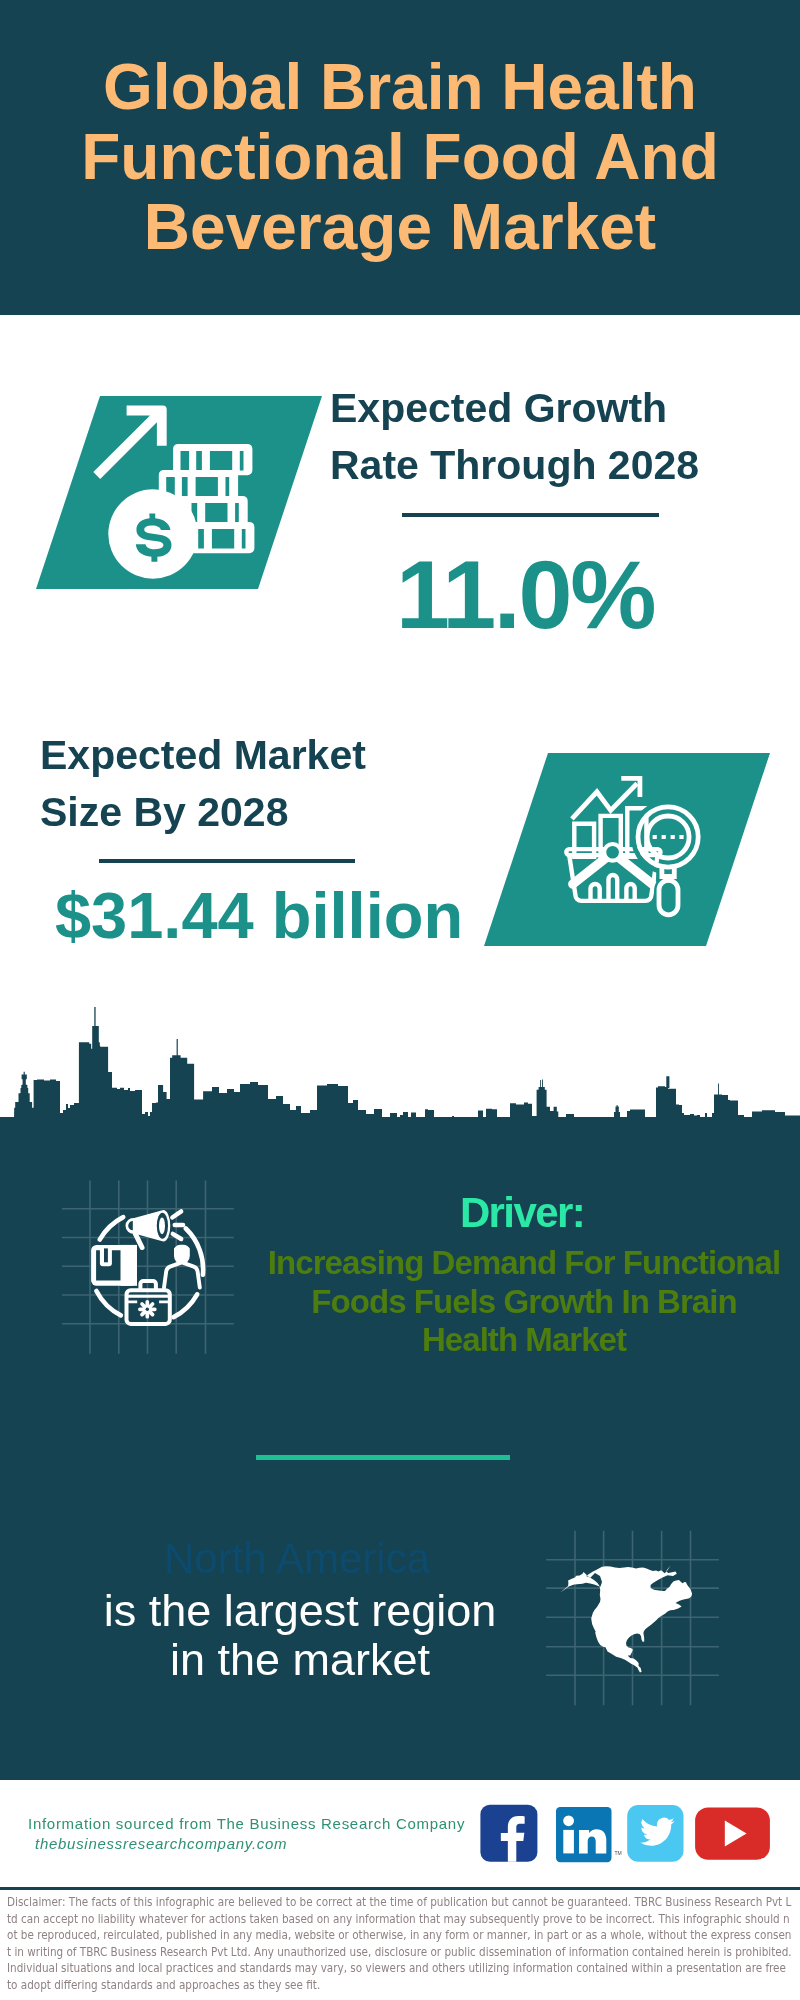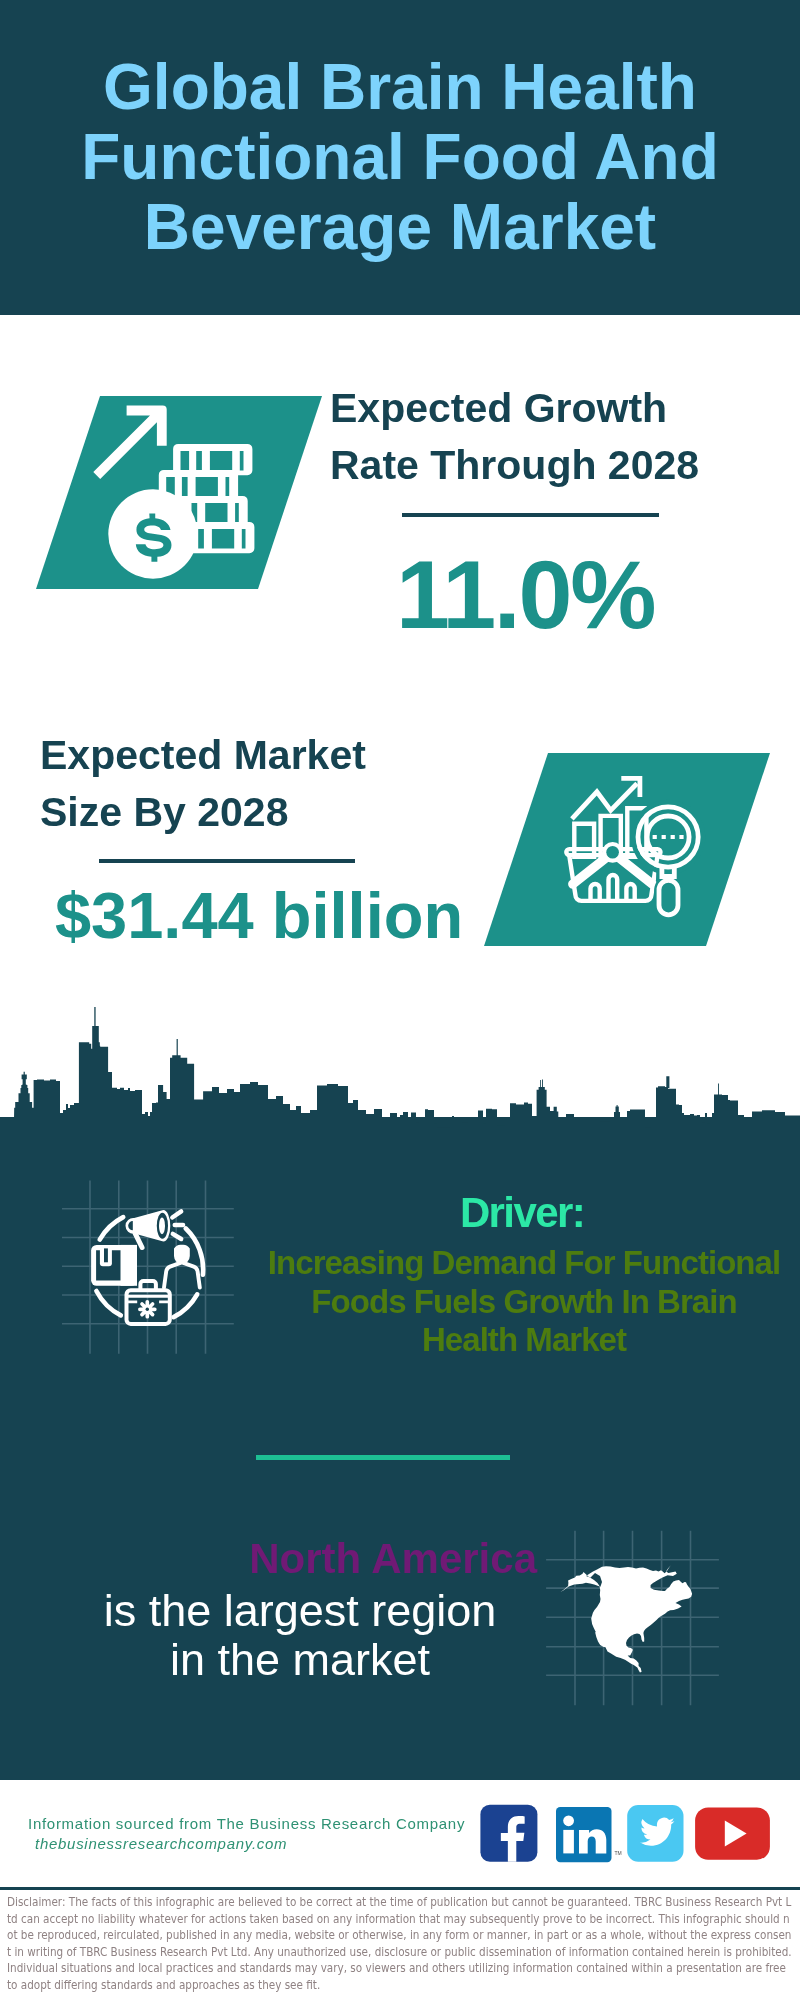--- a/index.html
+++ b/index.html
@@ -1,42 +1,42 @@
 <!DOCTYPE html>
 <html><head>
 <meta charset="utf-8">
 <style>
   html,body{margin:0;padding:0;background:#fff;}
   body{width:800px;height:2000px;font-family:"Liberation Sans",sans-serif;overflow:hidden;}
   .page{position:relative;width:800px;height:2000px;background:#fff;overflow:hidden;}
 
   
   .hdr{position:absolute;left:0;top:0;width:800px;height:315px;background:#164351;}
-  .hdr-title{position:absolute;left:0;top:0;width:800px;text-align:center;color:#7dd3fc;
+  .hdr-title{position:absolute;left:0;top:0;width:800px;text-align:center;color:#fdba74;
     font-size:64px;font-weight:bold;line-height:70.2px;}
   .hdr-title div{white-space:nowrap;}
 
   
   .par{position:absolute;width:286px;height:193px;background:#1C918A;
        clip-path:polygon(64px 0, 286px 0, 222px 193px, 0 193px);}
   .rule{position:absolute;background:#164351;}
 
   .lbl{position:absolute;color:#164351;font-size:41px;font-weight:bold;line-height:56.7px;text-align:left;}
   .lbl div{white-space:nowrap;}
   .val{position:absolute;color:#1C918A;font-weight:bold;text-align:center;white-space:nowrap;}
 
   
   .dark{position:absolute;left:0;width:800px;background:#164351;}
   .sky{position:absolute;left:0;}
 
   .drv-lbl{position:absolute;color:#2CE8A6;font-weight:bold;text-align:center;white-space:nowrap;}
   .drv-txt{position:absolute;color:#4d7c0f;font-weight:bold;text-align:center;line-height:38.6px;}
   .drv-txt div{white-space:nowrap;}
   .greenrule{position:absolute;background:#1DBF93;}
-  .rg-name{position:absolute;color:#701a75;font-weight:bold;text-align:right;white-space:nowrap;}
+  .rg-name{position:absolute;color:#0c4a6e;font-weight:normal;text-align:center;white-space:nowrap;}
   .rg-txt{position:absolute;color:#fff;text-align:center;line-height:52px;}
   .rg-txt div{white-space:nowrap;}
 
   
   .src{position:absolute;color:#2E9173;font-size:15px;line-height:24.3px;white-space:nowrap;letter-spacing:0.72px;}
   .disc{position:absolute;color:#8F8283;font-size:11.6px;line-height:16.5px;
         font-family:"DejaVu Sans Condensed","DejaVu Sans",sans-serif;text-align:left;word-break:break-all;}
 </style>
 </head>
 <body>

